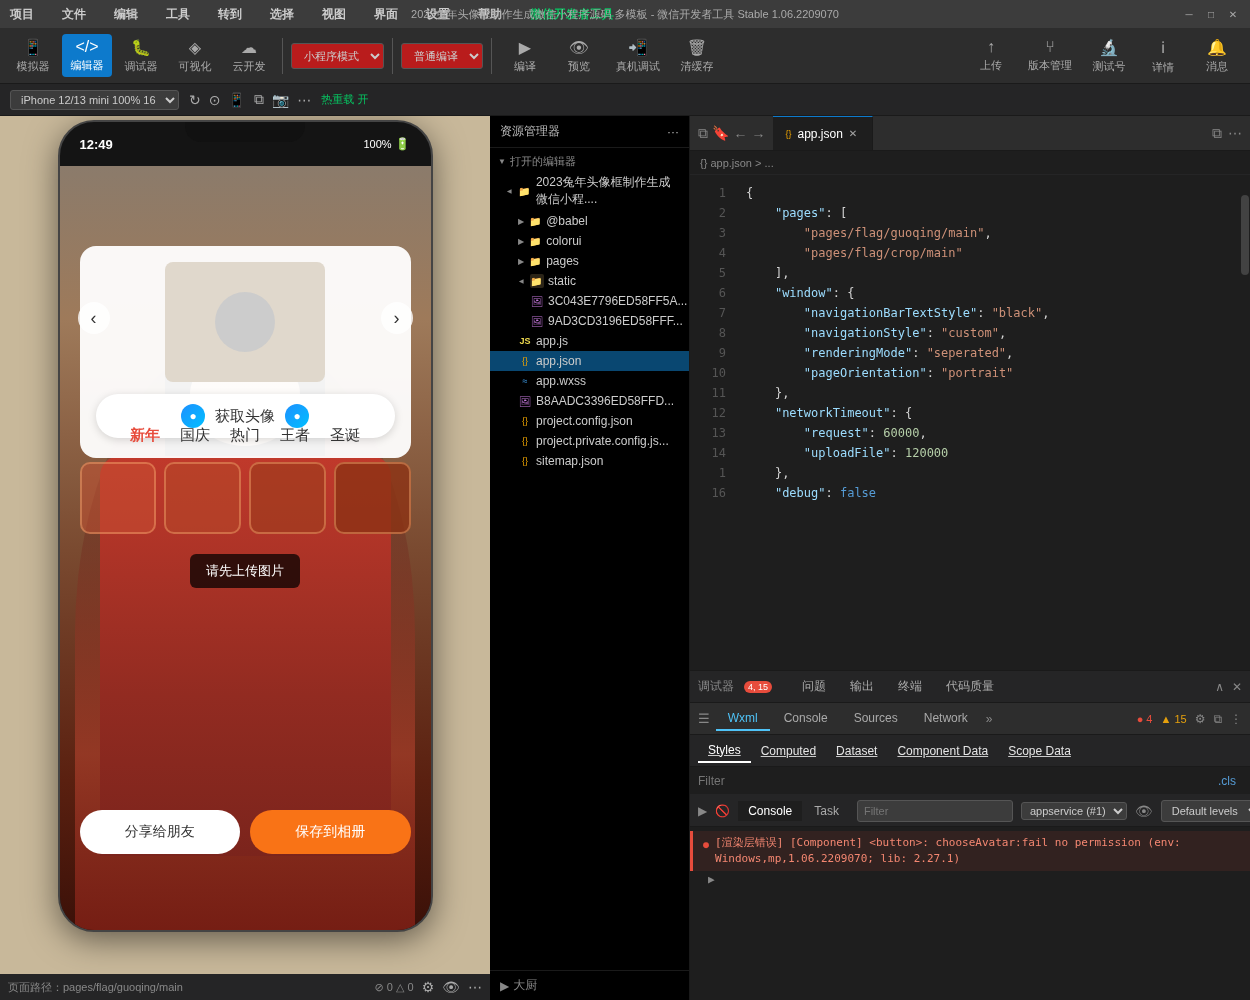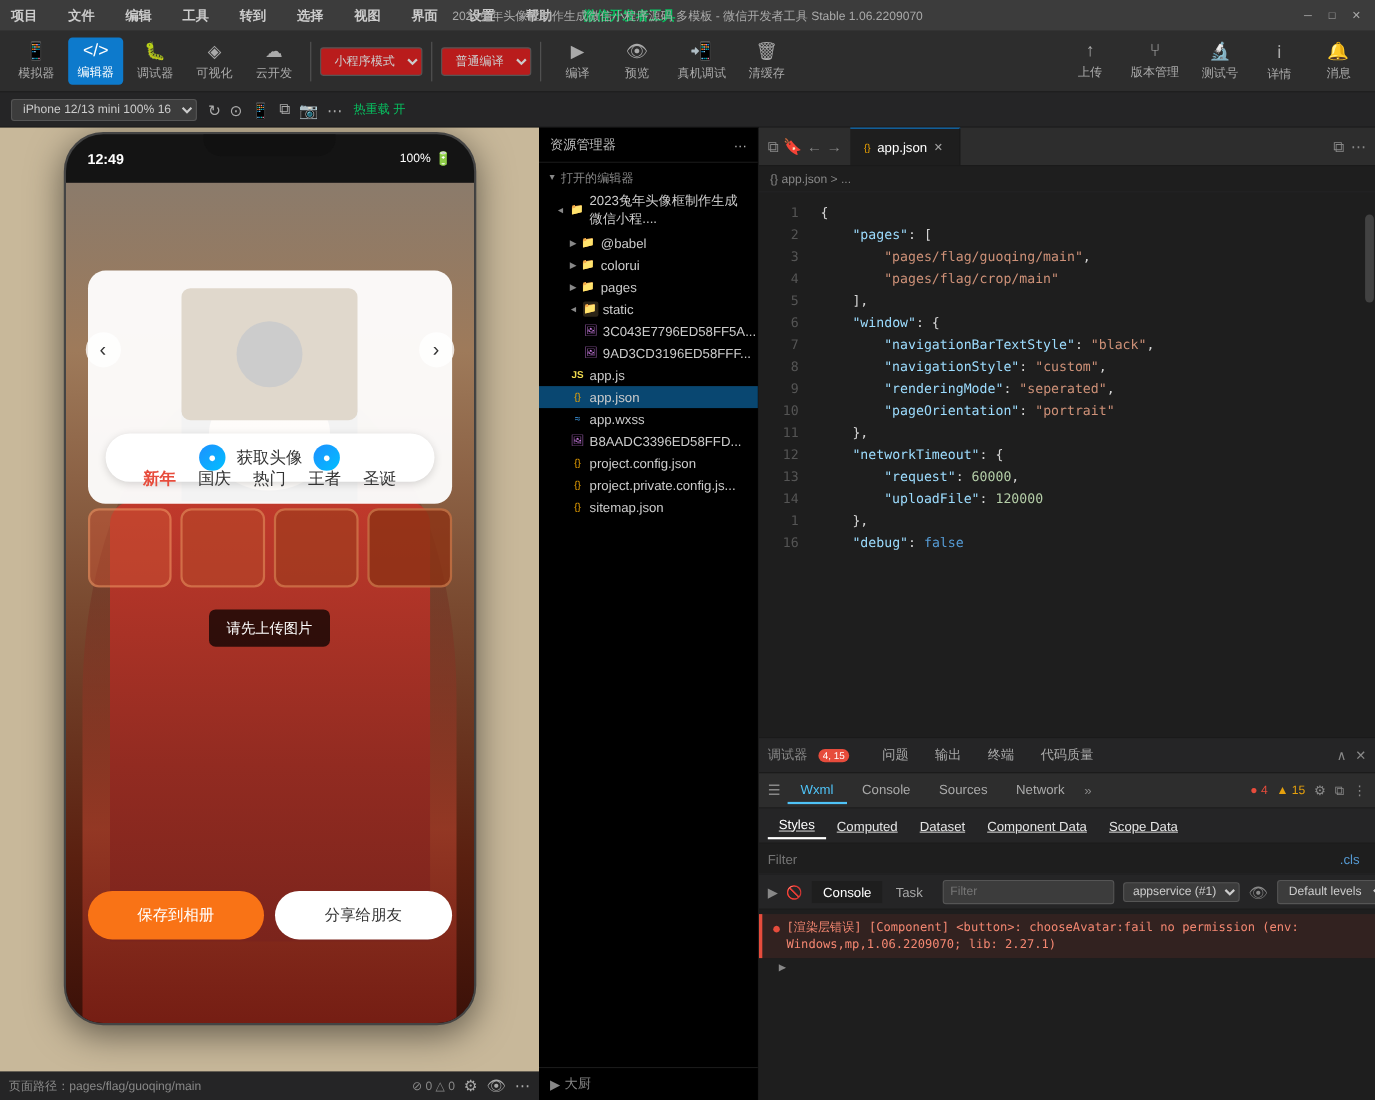--- a/index.html
+++ b/index.html
@@ -269,22 +269,22 @@
         <div style="position:absolute;top:296px;left:20px;right:20px;display:grid;grid-template-columns:repeat(4,1fr);gap:8px;z-index:5;">
           <div style="height:72px;border-radius:10px;background:rgba(200,80,50,0.5);border:2px solid rgba(255,180,120,0.4);"></div>
           <div style="height:72px;border-radius:10px;background:rgba(180,70,40,0.6);border:2px solid rgba(255,180,120,0.4);"></div>
           <div style="height:72px;border-radius:10px;background:rgba(160,60,30,0.7);border:2px solid rgba(255,180,120,0.4);"></div>
           <div style="height:72px;border-radius:10px;background:rgba(140,50,20,0.8);border:2px solid rgba(255,180,120,0.4);"></div>
         </div>
 
         <div style="position:absolute;top:388px;left:50%;transform:translateX(-50%);background:rgba(0,0,0,0.72);color:white;padding:8px 16px;border-radius:6px;font-size:13px;white-space:nowrap;z-index:6;">请先上传图片</div>
 
         <div style="position:absolute;bottom:80px;left:20px;right:20px;display:flex;gap:10px;z-index:5;">
+          <div style="flex:1;height:44px;background:white;border-radius:22px;display:flex;align-items:center;justify-content:center;font-size:14px;color:#333;cursor:pointer;">分享给朋友</div>
           <div style="flex:1;height:44px;background:#f97316;border-radius:22px;display:flex;align-items:center;justify-content:center;font-size:14px;color:white;cursor:pointer;">保存到相册</div>
-          <div style="flex:1;height:44px;background:white;border-radius:22px;display:flex;align-items:center;justify-content:center;font-size:14px;color:#333;cursor:pointer;">分享给朋友</div>
         </div>
       </div>
     </div>
 
     <div style="position:absolute;bottom:0;left:0;right:0;height:26px;background:#252526;display:flex;align-items:center;padding:0 8px;font-size:11px;color:#888;gap:8px;">
       <span>页面路径：pages/flag/guoqing/main</span>
       <span style="margin-left:auto;">⊘ 0 △ 0</span>
       <span class="dev-icon">⚙</span>
       <span class="dev-icon">👁</span>
       <span class="dev-icon">⋯</span>

